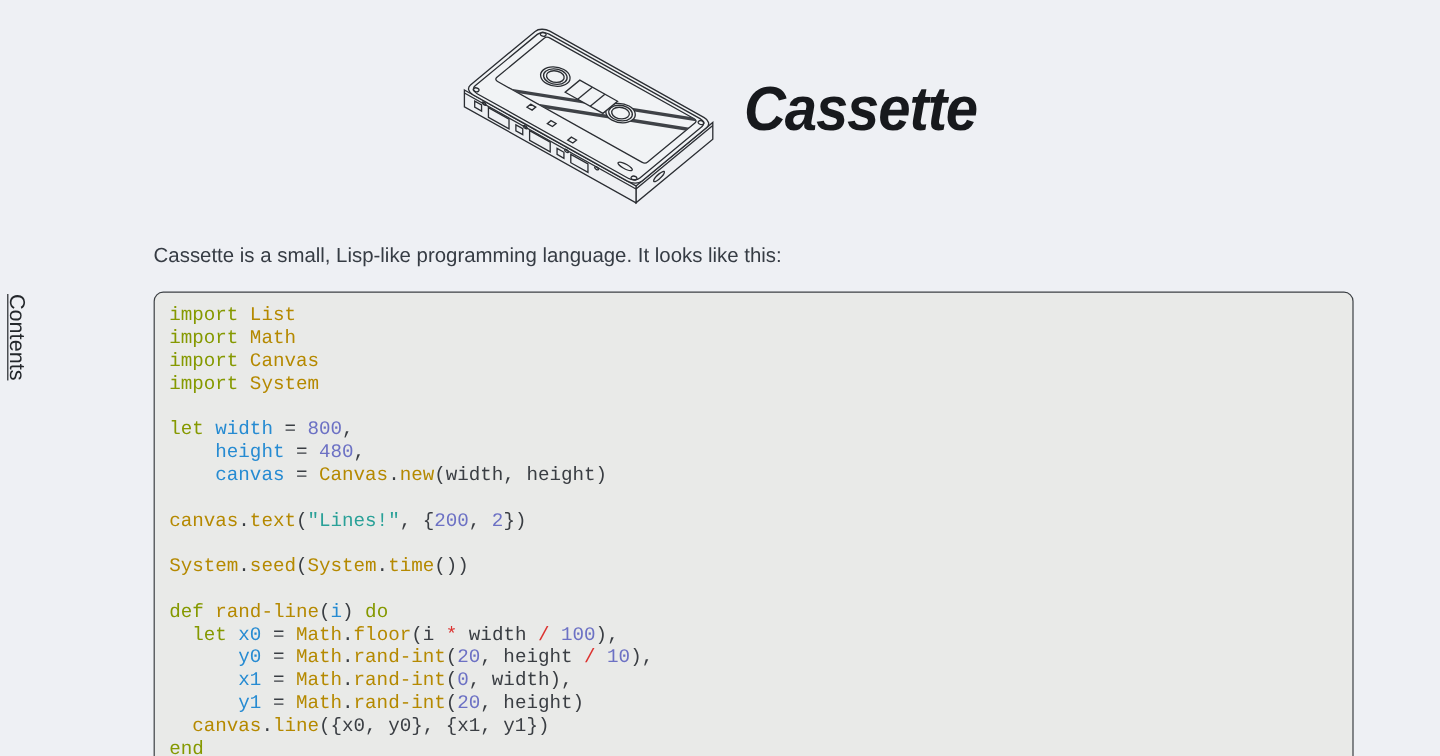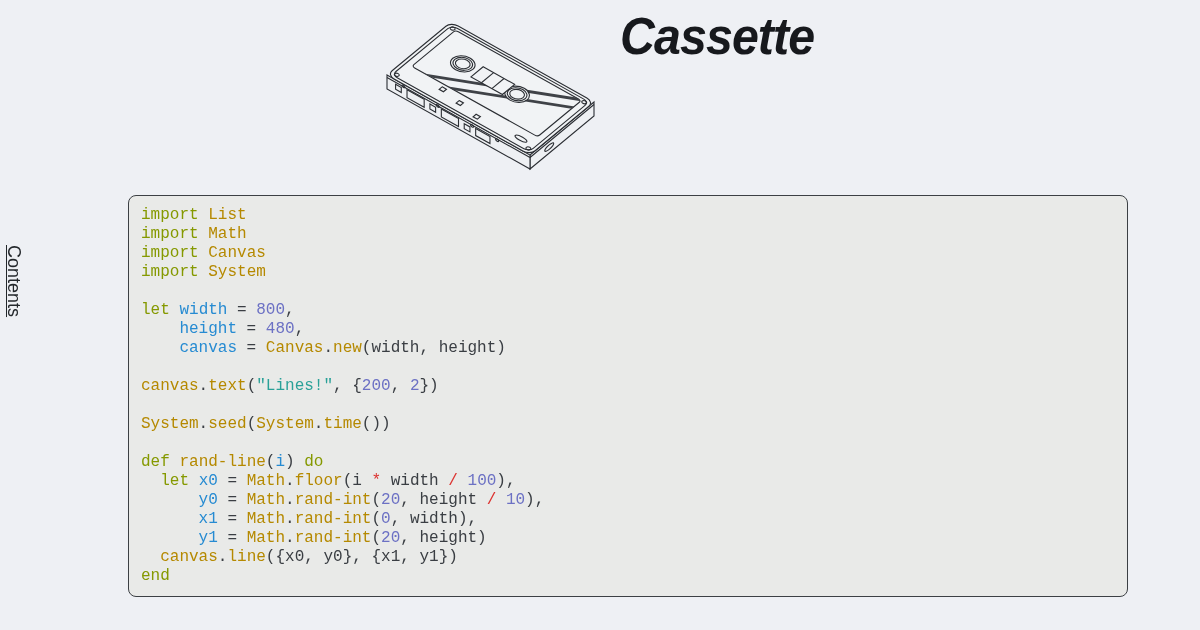--- a/index.html
+++ b/index.html
@@ -6,21 +6,21 @@
   html,body { width:1200px; height:630px; overflow:hidden; }
   body {
     background: var(--page-bg, #eef0f4);
     font-family: "Liberation Sans", sans-serif;
     color:#363c44;
     position:relative;
   }
 
   
   .header {
-    display:flex; justify-content:center;
+    display:flex; align-items:center; justify-content:center;
     padding-top:6px; gap:14px;
   }
   .cassette-svg { display:block; }
   .site-title {
     font-family: "Liberation Sans", sans-serif;
     font-style: italic; font-weight:700;
     font-size:52px; color:#17191d;
     letter-spacing:-1px;
     display:inline-block;
     transform: scaleX(0.93);
@@ -141,15 +141,16 @@
       <rect x="43" y="52.5" width="3" height="3"></rect>
       <rect x="57" y="55.5" width="3" height="3"></rect>
       <ellipse cx="88" cy="55" rx="4" ry="1.6"></ellipse>
     </g>
   </svg>
 
   <span class="site-title">Cassette</span>
 </div>
 
 <div class="main">
+  <p class="intro-text">Cassette is a small, Lisp-like programming language. It looks like this:</p>
 
   <pre class="code-block"><code><div class="code-line"><span class="tok-k">import</span><span class="tok-d"> </span><span class="tok-f">List</span></div><div class="code-line"><span class="tok-k">import</span><span class="tok-d"> </span><span class="tok-f">Math</span></div><div class="code-line"><span class="tok-k">import</span><span class="tok-d"> </span><span class="tok-f">Canvas</span></div><div class="code-line"><span class="tok-k">import</span><span class="tok-d"> </span><span class="tok-f">System</span></div><div class="code-line">&nbsp;</div><div class="code-line"><span class="tok-k">let</span><span class="tok-d"> </span><span class="tok-v">width</span><span class="tok-d"> = </span><span class="tok-n">800</span><span class="tok-d">,</span></div><div class="code-line"><span class="tok-d">    </span><span class="tok-v">height</span><span class="tok-d"> = </span><span class="tok-n">480</span><span class="tok-d">,</span></div><div class="code-line"><span class="tok-d">    </span><span class="tok-v">canvas</span><span class="tok-d"> = </span><span class="tok-f">Canvas</span><span class="tok-d">.</span><span class="tok-f">new</span><span class="tok-d">(width, height)</span></div><div class="code-line">&nbsp;</div><div class="code-line"><span class="tok-f">canvas</span><span class="tok-d">.</span><span class="tok-f">text</span><span class="tok-d">(</span><span class="tok-s">"Lines!"</span><span class="tok-d">, {</span><span class="tok-n">200</span><span class="tok-d">, </span><span class="tok-n">2</span><span class="tok-d">})</span></div><div class="code-line">&nbsp;</div><div class="code-line"><span class="tok-f">System</span><span class="tok-d">.</span><span class="tok-f">seed</span><span class="tok-d">(</span><span class="tok-f">System</span><span class="tok-d">.</span><span class="tok-f">time</span><span class="tok-d">())</span></div><div class="code-line">&nbsp;</div><div class="code-line"><span class="tok-k">def</span><span class="tok-d"> </span><span class="tok-f">rand-line</span><span class="tok-d">(</span><span class="tok-v">i</span><span class="tok-d">) </span><span class="tok-k">do</span></div><div class="code-line"><span class="tok-d">  </span><span class="tok-k">let</span><span class="tok-d"> </span><span class="tok-v">x0</span><span class="tok-d"> = </span><span class="tok-f">Math</span><span class="tok-d">.</span><span class="tok-f">floor</span><span class="tok-d">(i </span><span class="tok-o">*</span><span class="tok-d"> width </span><span class="tok-o">/</span><span class="tok-d"> </span><span class="tok-n">100</span><span class="tok-d">),</span></div><div class="code-line"><span class="tok-d">      </span><span class="tok-v">y0</span><span class="tok-d"> = </span><span class="tok-f">Math</span><span class="tok-d">.</span><span class="tok-f">rand-int</span><span class="tok-d">(</span><span class="tok-n">20</span><span class="tok-d">, height </span><span class="tok-o">/</span><span class="tok-d"> </span><span class="tok-n">10</span><span class="tok-d">),</span></div><div class="code-line"><span class="tok-d">      </span><span class="tok-v">x1</span><span class="tok-d"> = </span><span class="tok-f">Math</span><span class="tok-d">.</span><span class="tok-f">rand-int</span><span class="tok-d">(</span><span class="tok-n">0</span><span class="tok-d">, width),</span></div><div class="code-line"><span class="tok-d">      </span><span class="tok-v">y1</span><span class="tok-d"> = </span><span class="tok-f">Math</span><span class="tok-d">.</span><span class="tok-f">rand-int</span><span class="tok-d">(</span><span class="tok-n">20</span><span class="tok-d">, height)</span></div><div class="code-line"><span class="tok-d">  </span><span class="tok-f">canvas</span><span class="tok-d">.</span><span class="tok-f">line</span><span class="tok-d">({x0, y0}, {x1, y1})</span></div><div class="code-line"><span class="tok-k">end</span></div></code></pre>
 </div>
 
 </body></html>

